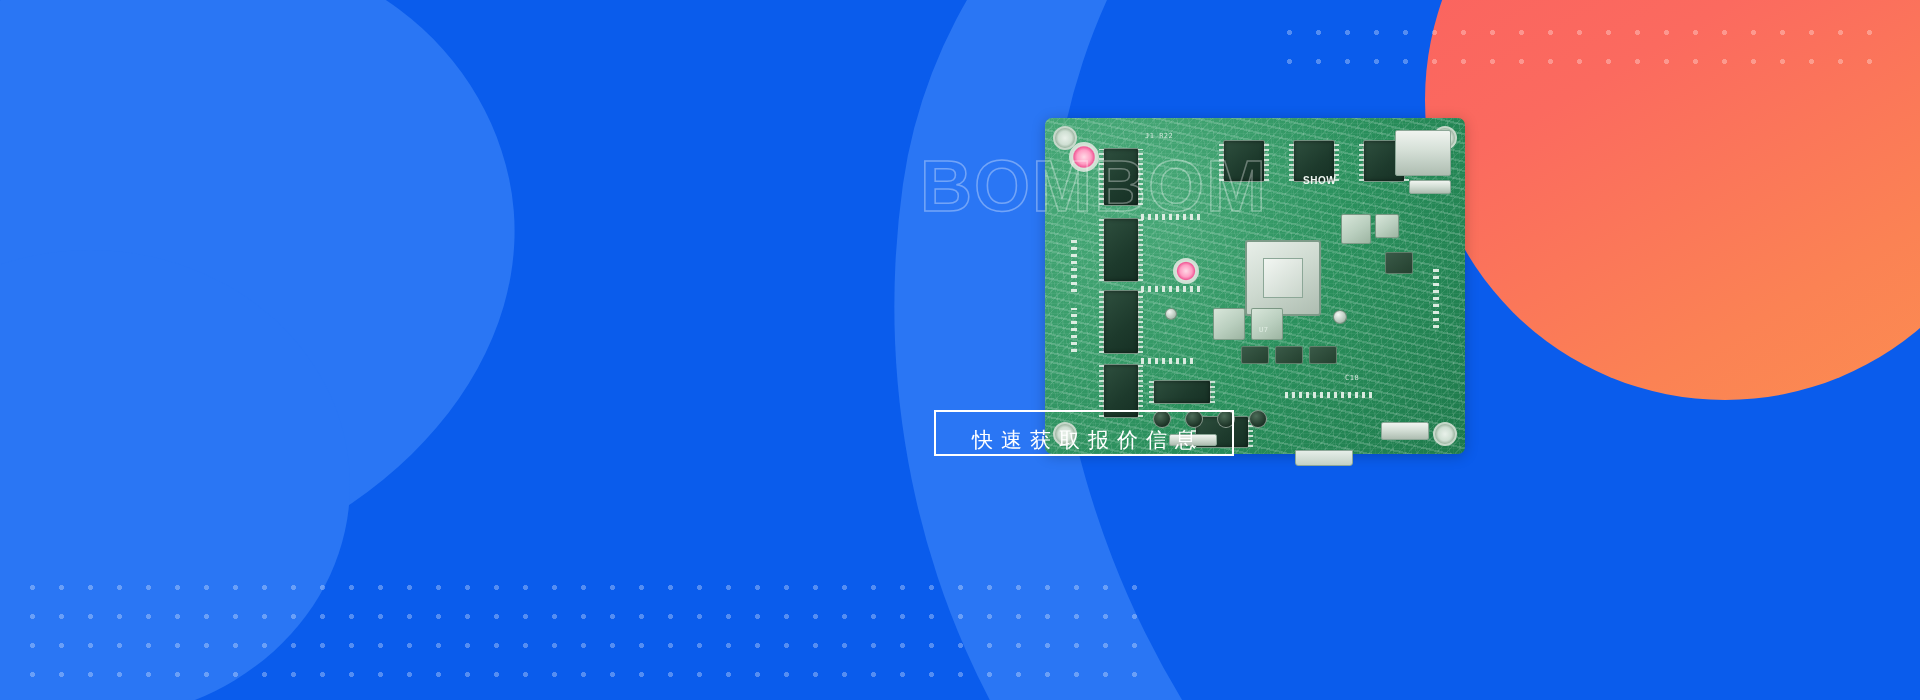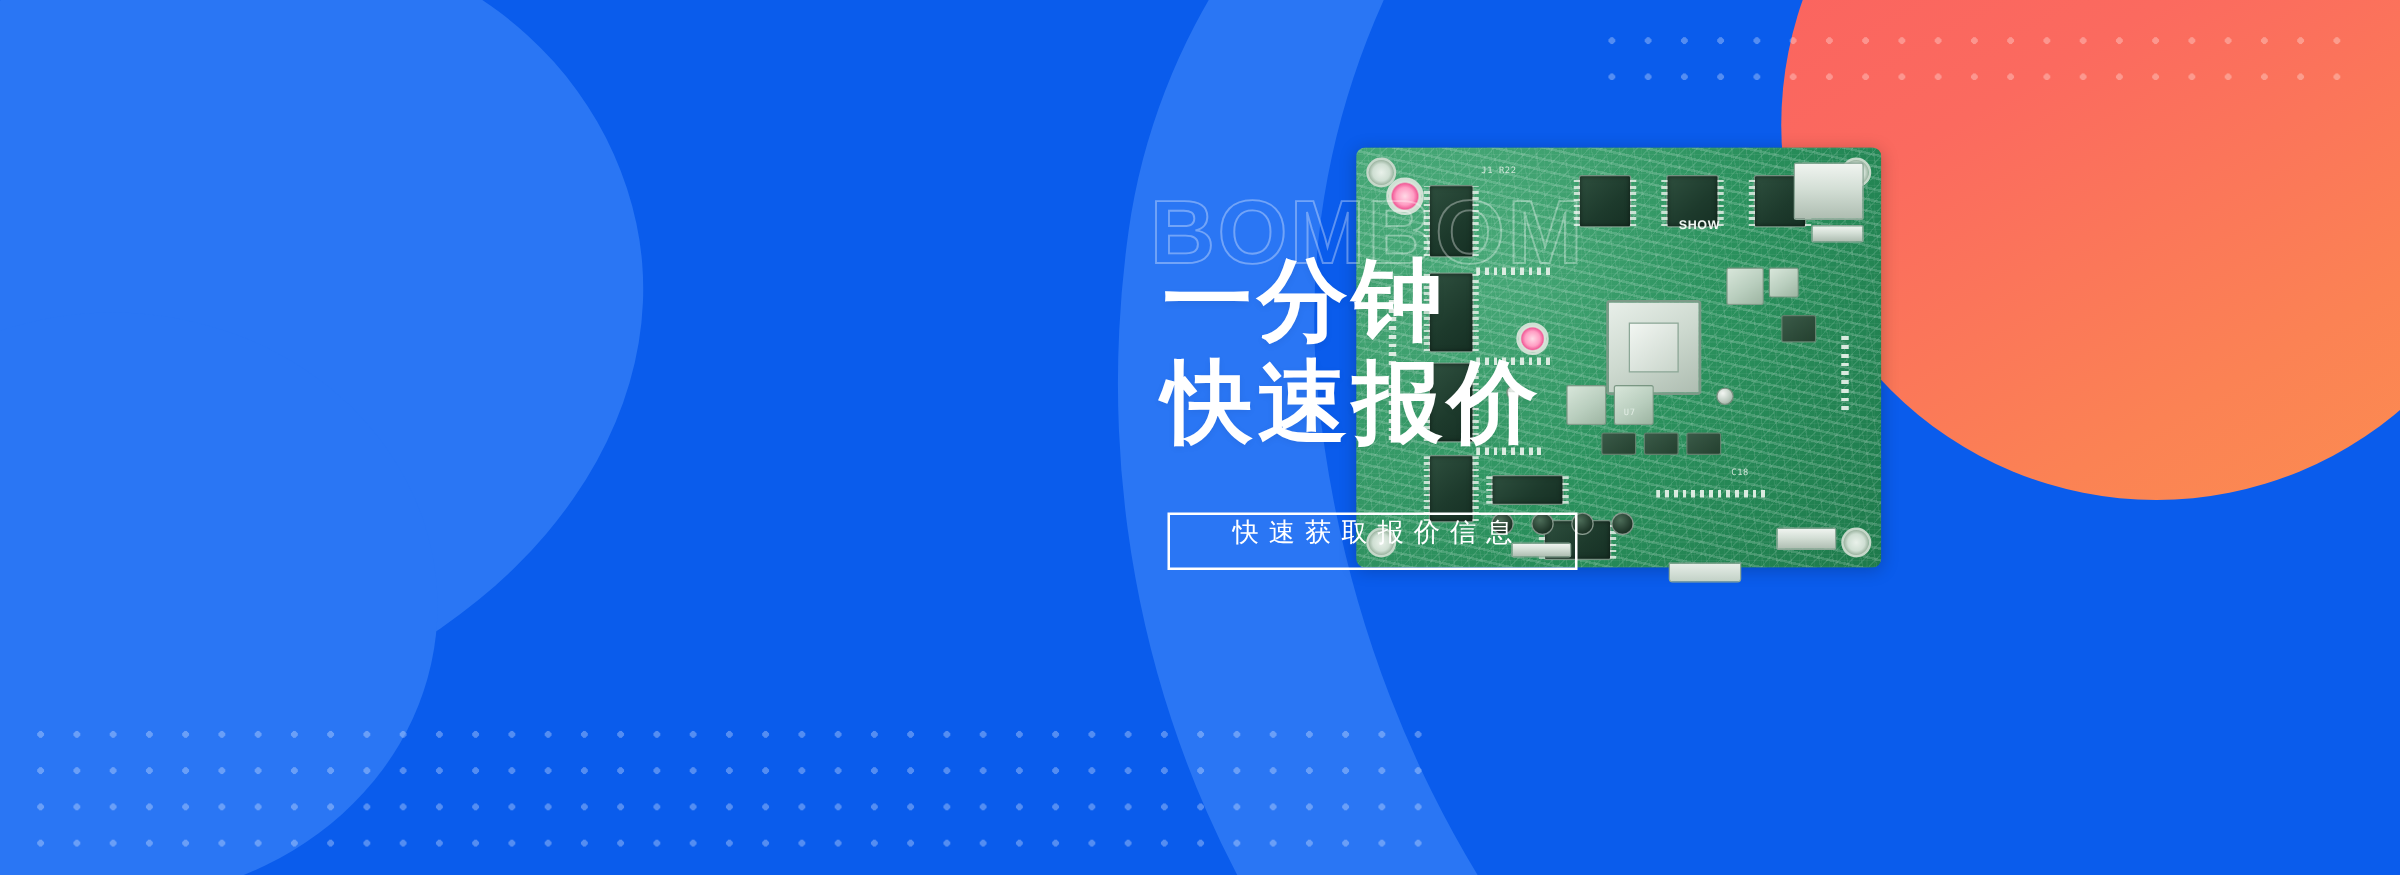--- a/index.html
+++ b/index.html
@@ -92,21 +92,21 @@
   .dots-bottomleft {
     left: 18px;
     bottom: 22px;
     width: 1120px;
     height: 105px;
   }
 
   
   .pcb-wrap {
     position: absolute;
-    left: 1085px;
+    left: 1045px;
     top: 118px;
     width: 420px;
     height: 336px;
   }
   .pcb {
     position: absolute;
     inset: 0;
     border-radius: 7px;
     background:
       linear-gradient(122deg, rgba(255,255,255,0.10) 0%, rgba(0,0,0,0.06) 55%, rgba(0,0,0,0.12) 100%),
@@ -267,25 +267,25 @@
     white-space: nowrap;
     text-shadow: 0 2px 6px rgba(0,0,0,0.06);
   }
   .headline .l1 { display: block; }
   .headline .l2 { display: block; }
 
   .sub-box {
     position: absolute;
     left: 934px;
     top: 410px;
-    width: 328px;
+    width: 300px;
     height: 46px;
     border: 2px solid #ffffff;
     display: flex;
-    align-items: flex-start;
+    align-items: flex-end;
     justify-content: center;
     box-sizing: border-box;
   }
   .sub-box span {
     color: #ffffff;
     font-size: 21px;
     letter-spacing: 8px;
     text-indent: 8px;
     font-family: "DejaVu Sans", "Liberation Sans", sans-serif;
     white-space: nowrap;
@@ -378,24 +378,20 @@
       <div class="silk-text" style="left:300px; top:256px;">C18</div>
 
       <div class="logo-badge" style="left:258px; top:58px;">SHOW</div>
     </div>
     <div class="bot-tab" style="left:250px; bottom:-12px; width:56px; height:14px;"></div>
   </div>
 
   <div class="text-block">
     <div class="ghost-word">BOMBOM</div>
 
-    <div class="headline">
-      <span class="l1">一分钟</span>
-      <span class="l2">快速报价</span>
-    </div>
 
     <div class="sub-box">
       <span>快速获取报价信息</span>
     </div>
 
   </div>
 
 </div>
 
 </body></html>

